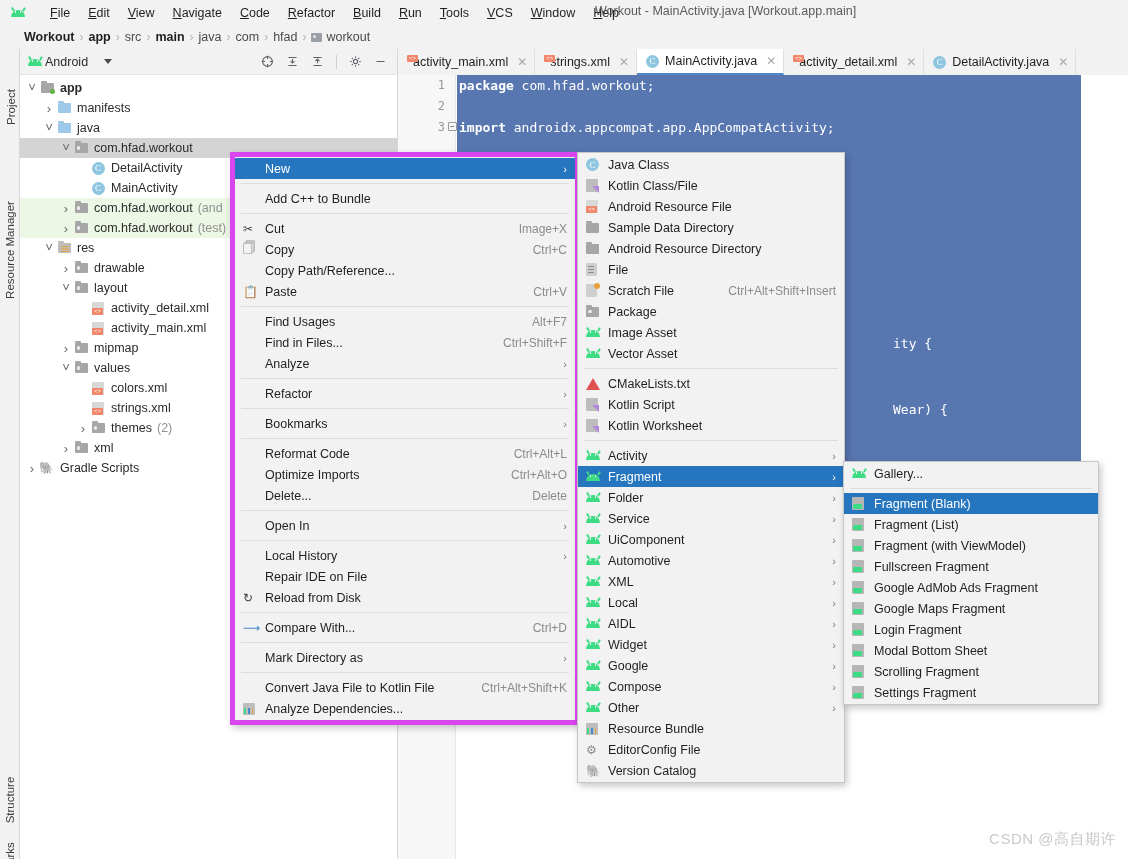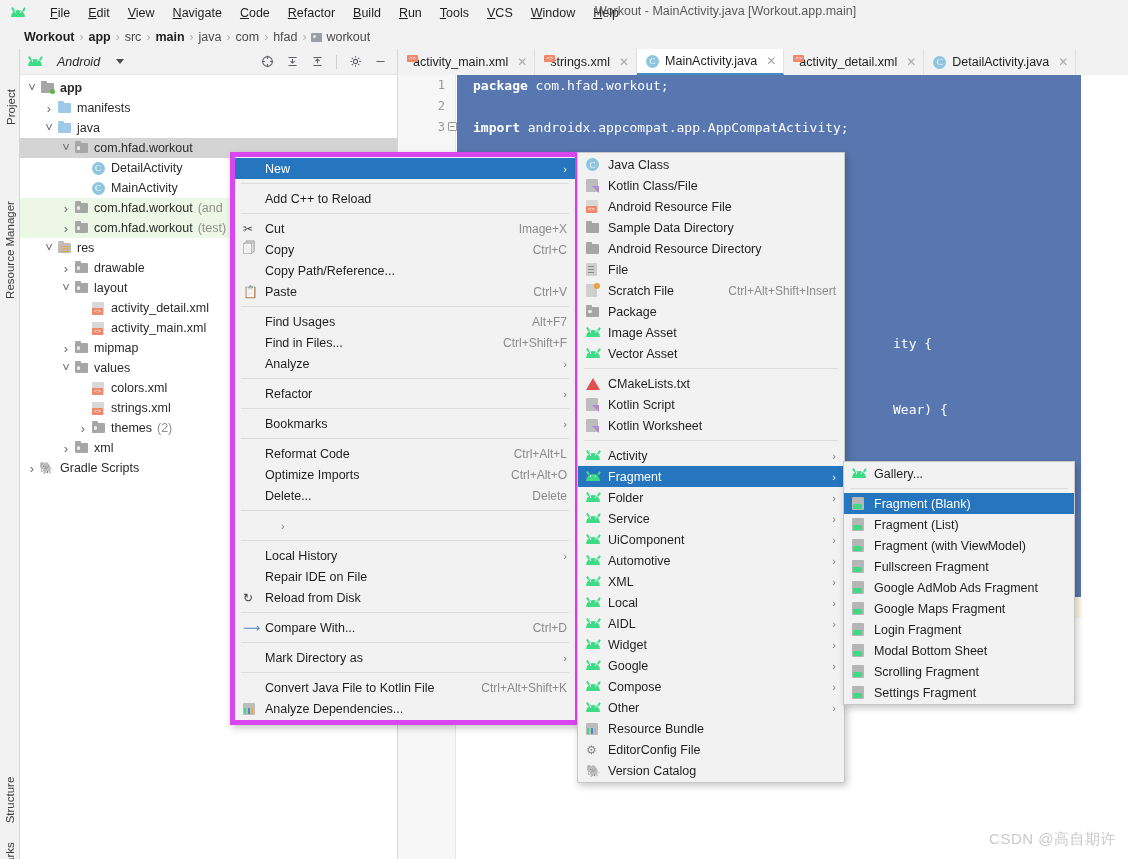--- a/index.html
+++ b/index.html
@@ -69,21 +69,21 @@
   
   .project-panel {
     position:absolute; left:20px; top:49px; width:378px; bottom:0;
     background:#ffffff; border-right:1px solid #d6d6d6;
   }
   .pp-header {
     height:26px; background:#f2f2f2; display:flex; align-items:center;
     border-bottom:1px solid #e4e4e4;
   }
   .pp-title { display:flex; align-items:center; margin-left:8px; font-size:12.5px; }
-  .pp-title .lbl { margin-left:15px;font-style:italic; }
+  .pp-title .lbl { margin-left:3px; }
   .pp-caret {
     margin-left:16px; width:0;height:0;
     border-left:4px solid transparent;border-right:4px solid transparent;
     border-top:5px solid #4a4a4a;
   }
   .pp-tools { margin-left:auto; display:flex; align-items:center; gap:12px; padding-right:10px; }
   .pp-tools .ti { color:#5f6368; display:flex; align-items:center; }
   .pp-divider { width:1px; height:14px; background:#cfcfcf; }
 
   .tree { padding-top:3px; font-size:12.5px; position:relative; }
@@ -144,21 +144,21 @@
   }
   .gutter .ln {
     text-align:right; padding-right:10px; color:#999;
     font-family:"DejaVu Sans Mono", monospace; font-size:12px; line-height:21px; height:21px;
   }
   .code {
     position:absolute; left:59px; top:0; right:0; bottom:0;
     font-family:"DejaVu Sans Mono", monospace; font-size:13px; line-height:21px;
   }
   .selblock { position:absolute; left:0; top:0; width:624px; height:522px; background:#5877b0; }
-  .code .line { position:relative; height:21px; white-space:pre; color:#ffffff; padding-left:16px; }
+  .code .line { position:relative; height:21px; white-space:pre; color:#ffffff; padding-left:2px; }
   .code .kw { font-weight:bold; }
   .fold {
     position:absolute; left:-9px; top:5px; width:9px;height:9px;
     border:1px solid #9a9a9a; background:#f7f7f7; color:#555;
     font-size:8px; line-height:7px; text-align:center; border-radius:1px;
   }
   .caretline { position:absolute; left:0; top:522px; width:624px; height:21px; background:#fdf8e3; }
 
   
   .ctxmenu {
@@ -181,21 +181,21 @@
 
   
   .submenu {
     position:absolute; left:577px; top:152px; width:268px;
     background:#f2f2f2; border:1px solid #c7c7c7;
     box-shadow:2px 3px 7px rgba(0,0,0,.22);
     padding:1px 0; font-size:12.5px;
   }
   
   .submenu2 {
-    position:absolute; left:843px; top:461px; width:232px;
+    position:absolute; left:843px; top:461px; width:256px;
     background:#f2f2f2; border:1px solid #c7c7c7;
     box-shadow:2px 3px 7px rgba(0,0,0,.22);
     padding:1px 0; font-size:12.5px;
   }
 
   
   .droid {
     width:14px;height:9px;position:relative;display:inline-block;
   }
   .droid .head{
@@ -539,21 +539,21 @@
 
 <div class="ctxmenu" id="ctxmenu">
     <div class="mi hl">
       <span class="mico"></span>
       <span class="mlbl">New</span>
       <span class="chev">›</span>
     </div>
     <div class="msep"></div>
     <div class="mi">
       <span class="mico"></span>
-      <span class="mlbl">Add C++ to Reload</span>
+      <span class="mlbl">Add C++ to Bundle</span>
     </div>
     <div class="msep"></div>
     <div class="mi">
       <span class="mico">
         <span class="cut-ic">✂</span>
       </span>
       <span class="mlbl">Cut</span>
       <span class="acc">Image+X</span>
     </div>
     <div class="mi">
@@ -614,20 +614,21 @@
       <span class="acc">Ctrl+Alt+O</span>
     </div>
     <div class="mi">
       <span class="mico"></span>
       <span class="mlbl">Delete...</span>
       <span class="acc">Delete</span>
     </div>
     <div class="msep"></div>
     <div class="mi">
       <span class="mico"></span>
+      <span class="mlbl">Open In</span>
       <span class="chev">›</span>
     </div>
     <div class="msep"></div>
     <div class="mi">
       <span class="mico"></span>
       <span class="mlbl">Local History</span>
       <span class="chev">›</span>
     </div>
     <div class="mi">
       <span class="mico"></span>

